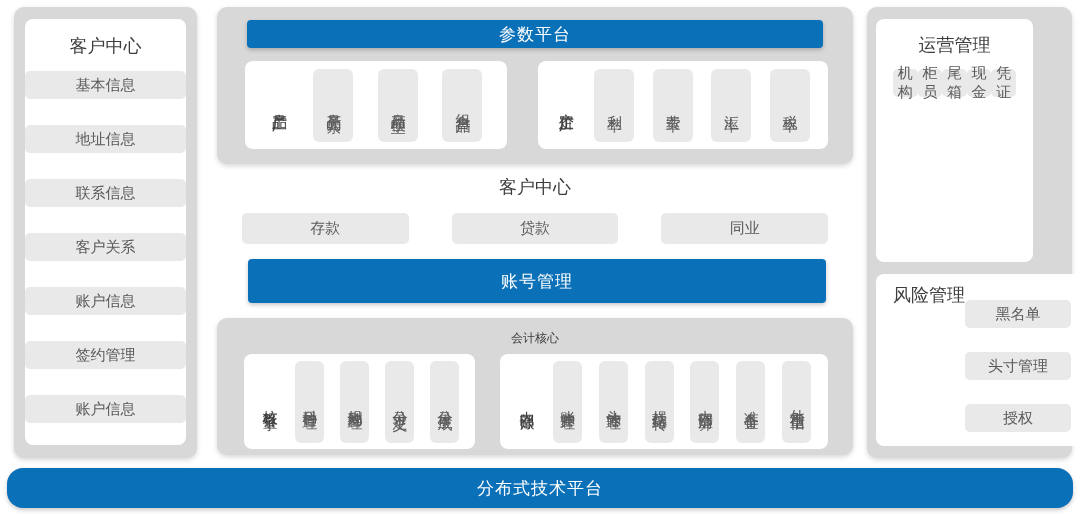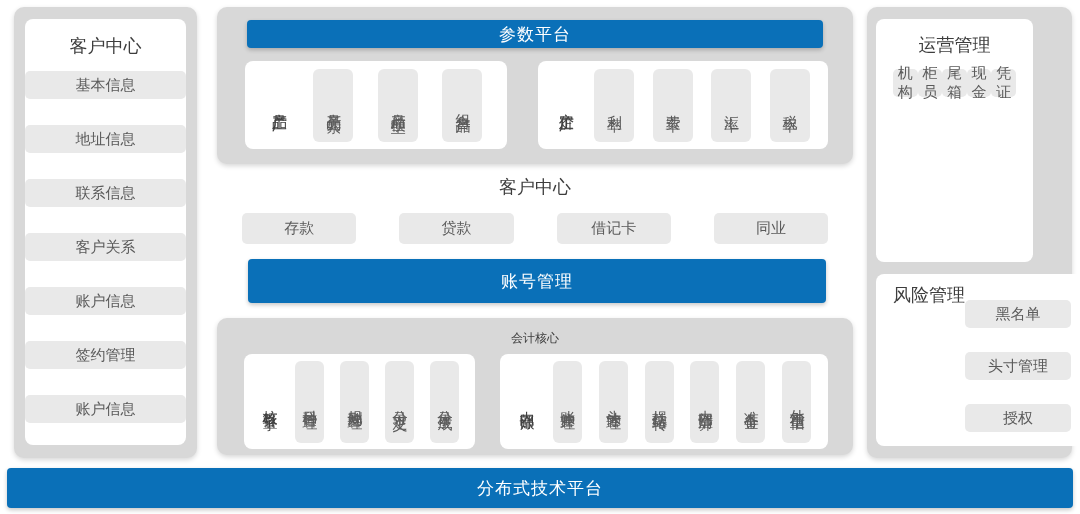--- a/index.html
+++ b/index.html
@@ -64,21 +64,21 @@
   
   .right-box{left:867px;top:7px;width:205px;height:451px;}
   .ops-card{left:9px;top:12px;width:157px;height:243px;display:flex;flex-direction:column;
             padding:15px 17px 10px;}
   .ops-card .pill-col{flex:1;display:flex;flex-direction:row;justify-content:space-between;margin-top:13px;}
   .risk-card{left:9px;top:267px;width:212px;height:172px;display:flex;
              padding:10px 17px 14px;}
   .risk-card .pill-col{flex:1;display:flex;flex-direction:column;justify-content:space-between;margin-top:16px;}
 
   
-  .tech-bar{left:7px;top:468px;width:1066px;height:40px;border-radius:4px;}
+  .tech-bar{left:7px;top:468px;width:1066px;height:40px;border-radius:16px;}
 </style>
 </head>
 <body>
 
 <div class="canvas">
 
   <div class="gray-box left-box">
     <div class="white-card left-card">
       <div class="card-title">客户中心</div>
       <div class="pill-col">
@@ -107,21 +107,20 @@
       <div class="vtext vpill vpill-top">费率</div>
       <div class="vtext vpill vpill-top">汇率</div>
       <div class="vtext vpill vpill-top">税率</div>
     </div>
   </div>
 
   <div class="card-title biz-title">客户中心</div>
   <div class="biz-row">
     <div class="pill">存款</div>
     <div class="pill">贷款</div>
-    <div class="pill">借记卡</div>
     <div class="pill">同业</div>
   </div>
 
   <div class="blue-bar account-bar">账号管理</div>
 
   <div class="gray-box cbot-box">
     <div class="card-title cbot-title">会计核心</div>
     <div class="white-card vcard acct1-card">
       <div class="vtext vlabel">核算引擎</div>
       <div class="vtext vpill vpill-bot">科目管理</div>

